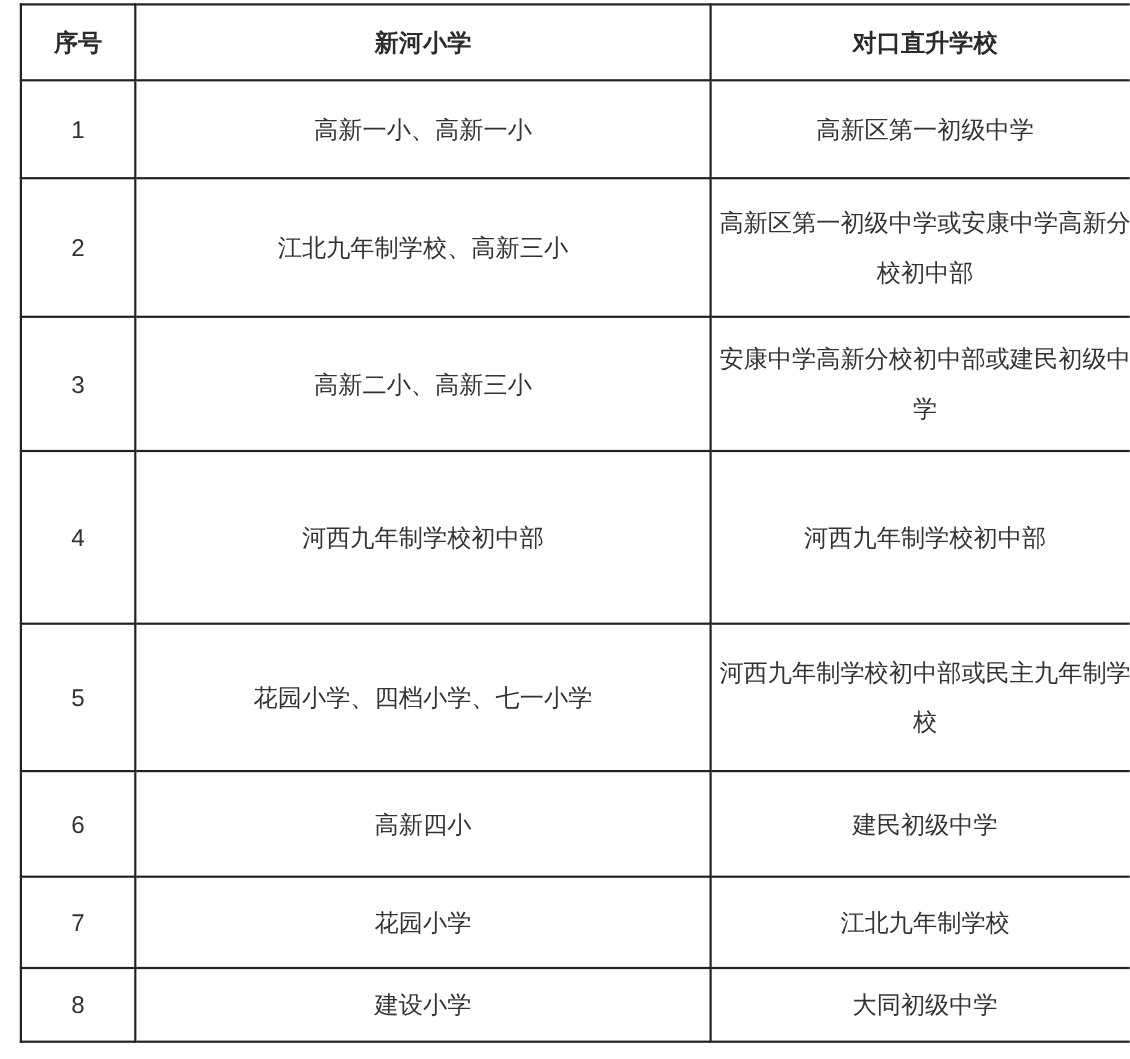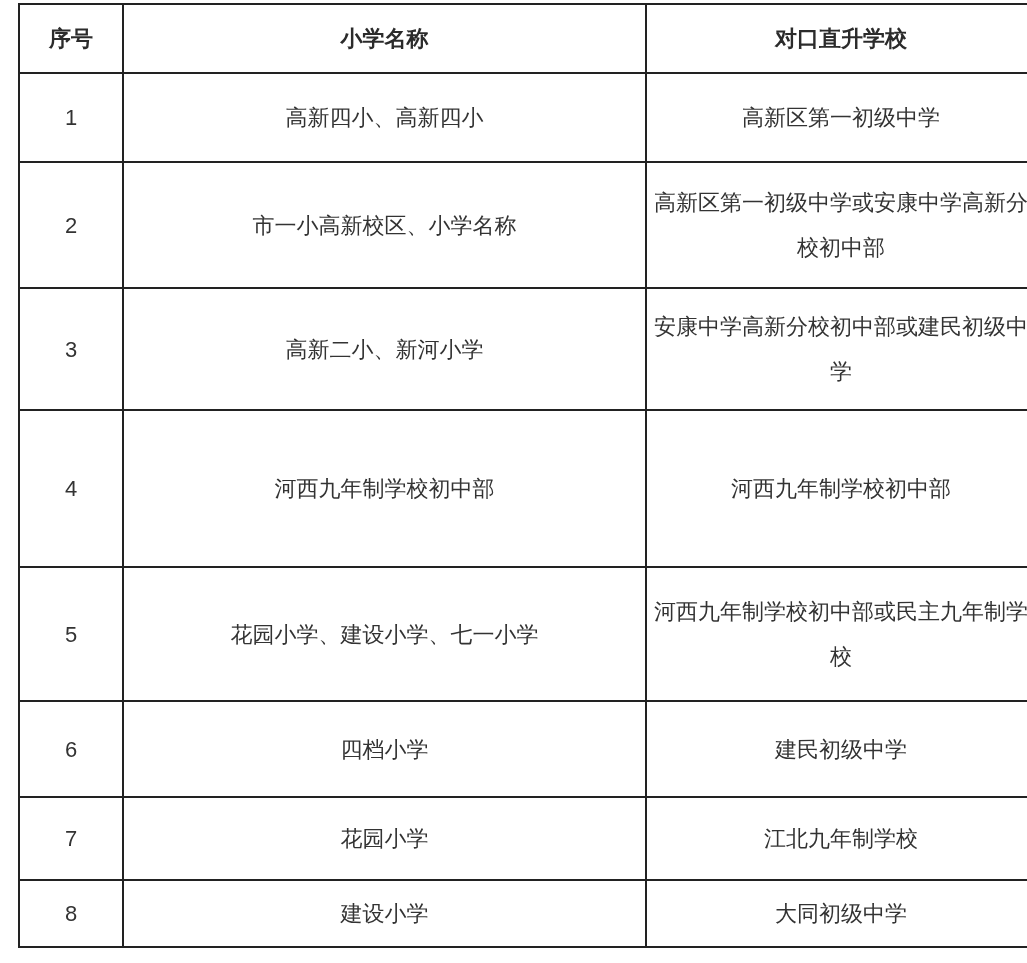--- a/index.html
+++ b/index.html
@@ -57,53 +57,53 @@
 
 <table class="promotion-table">
   <colgroup>
     <col class="c-no">
     <col class="c-pri">
     <col class="c-tgt">
   </colgroup>
   <thead>
     <tr>
       <th>序号</th>
-      <th>小学名称</th>
+      <th>新河小学</th>
       <th>对口直升学校</th>
     </tr>
   </thead>
   <tbody>
     <tr class="r0">
       <td>1</td>
-      <td>高新四小、高新四小</td>
+      <td>高新一小、高新一小</td>
       <td>高新区第一初级中学</td>
     </tr>
     <tr class="r1">
       <td>2</td>
-      <td>市一小高新校区、小学名称</td>
+      <td>江北九年制学校、高新三小</td>
       <td>高新区第一初级中学或安康中学高新分校初中部</td>
     </tr>
     <tr class="r2">
       <td>3</td>
-      <td>高新二小、新河小学</td>
+      <td>高新二小、高新三小</td>
       <td>安康中学高新分校初中部或建民初级中学</td>
     </tr>
     <tr class="r3">
       <td>4</td>
       <td>河西九年制学校初中部</td>
       <td>河西九年制学校初中部</td>
     </tr>
     <tr class="r4">
       <td>5</td>
-      <td>花园小学、建设小学、七一小学</td>
+      <td>花园小学、四档小学、七一小学</td>
       <td>河西九年制学校初中部或民主九年制学校</td>
     </tr>
     <tr class="r5">
       <td>6</td>
-      <td>四档小学</td>
+      <td>高新四小</td>
       <td>建民初级中学</td>
     </tr>
     <tr class="r6">
       <td>7</td>
       <td>花园小学</td>
       <td>江北九年制学校</td>
     </tr>
     <tr class="r7">
       <td>8</td>
       <td>建设小学</td>

